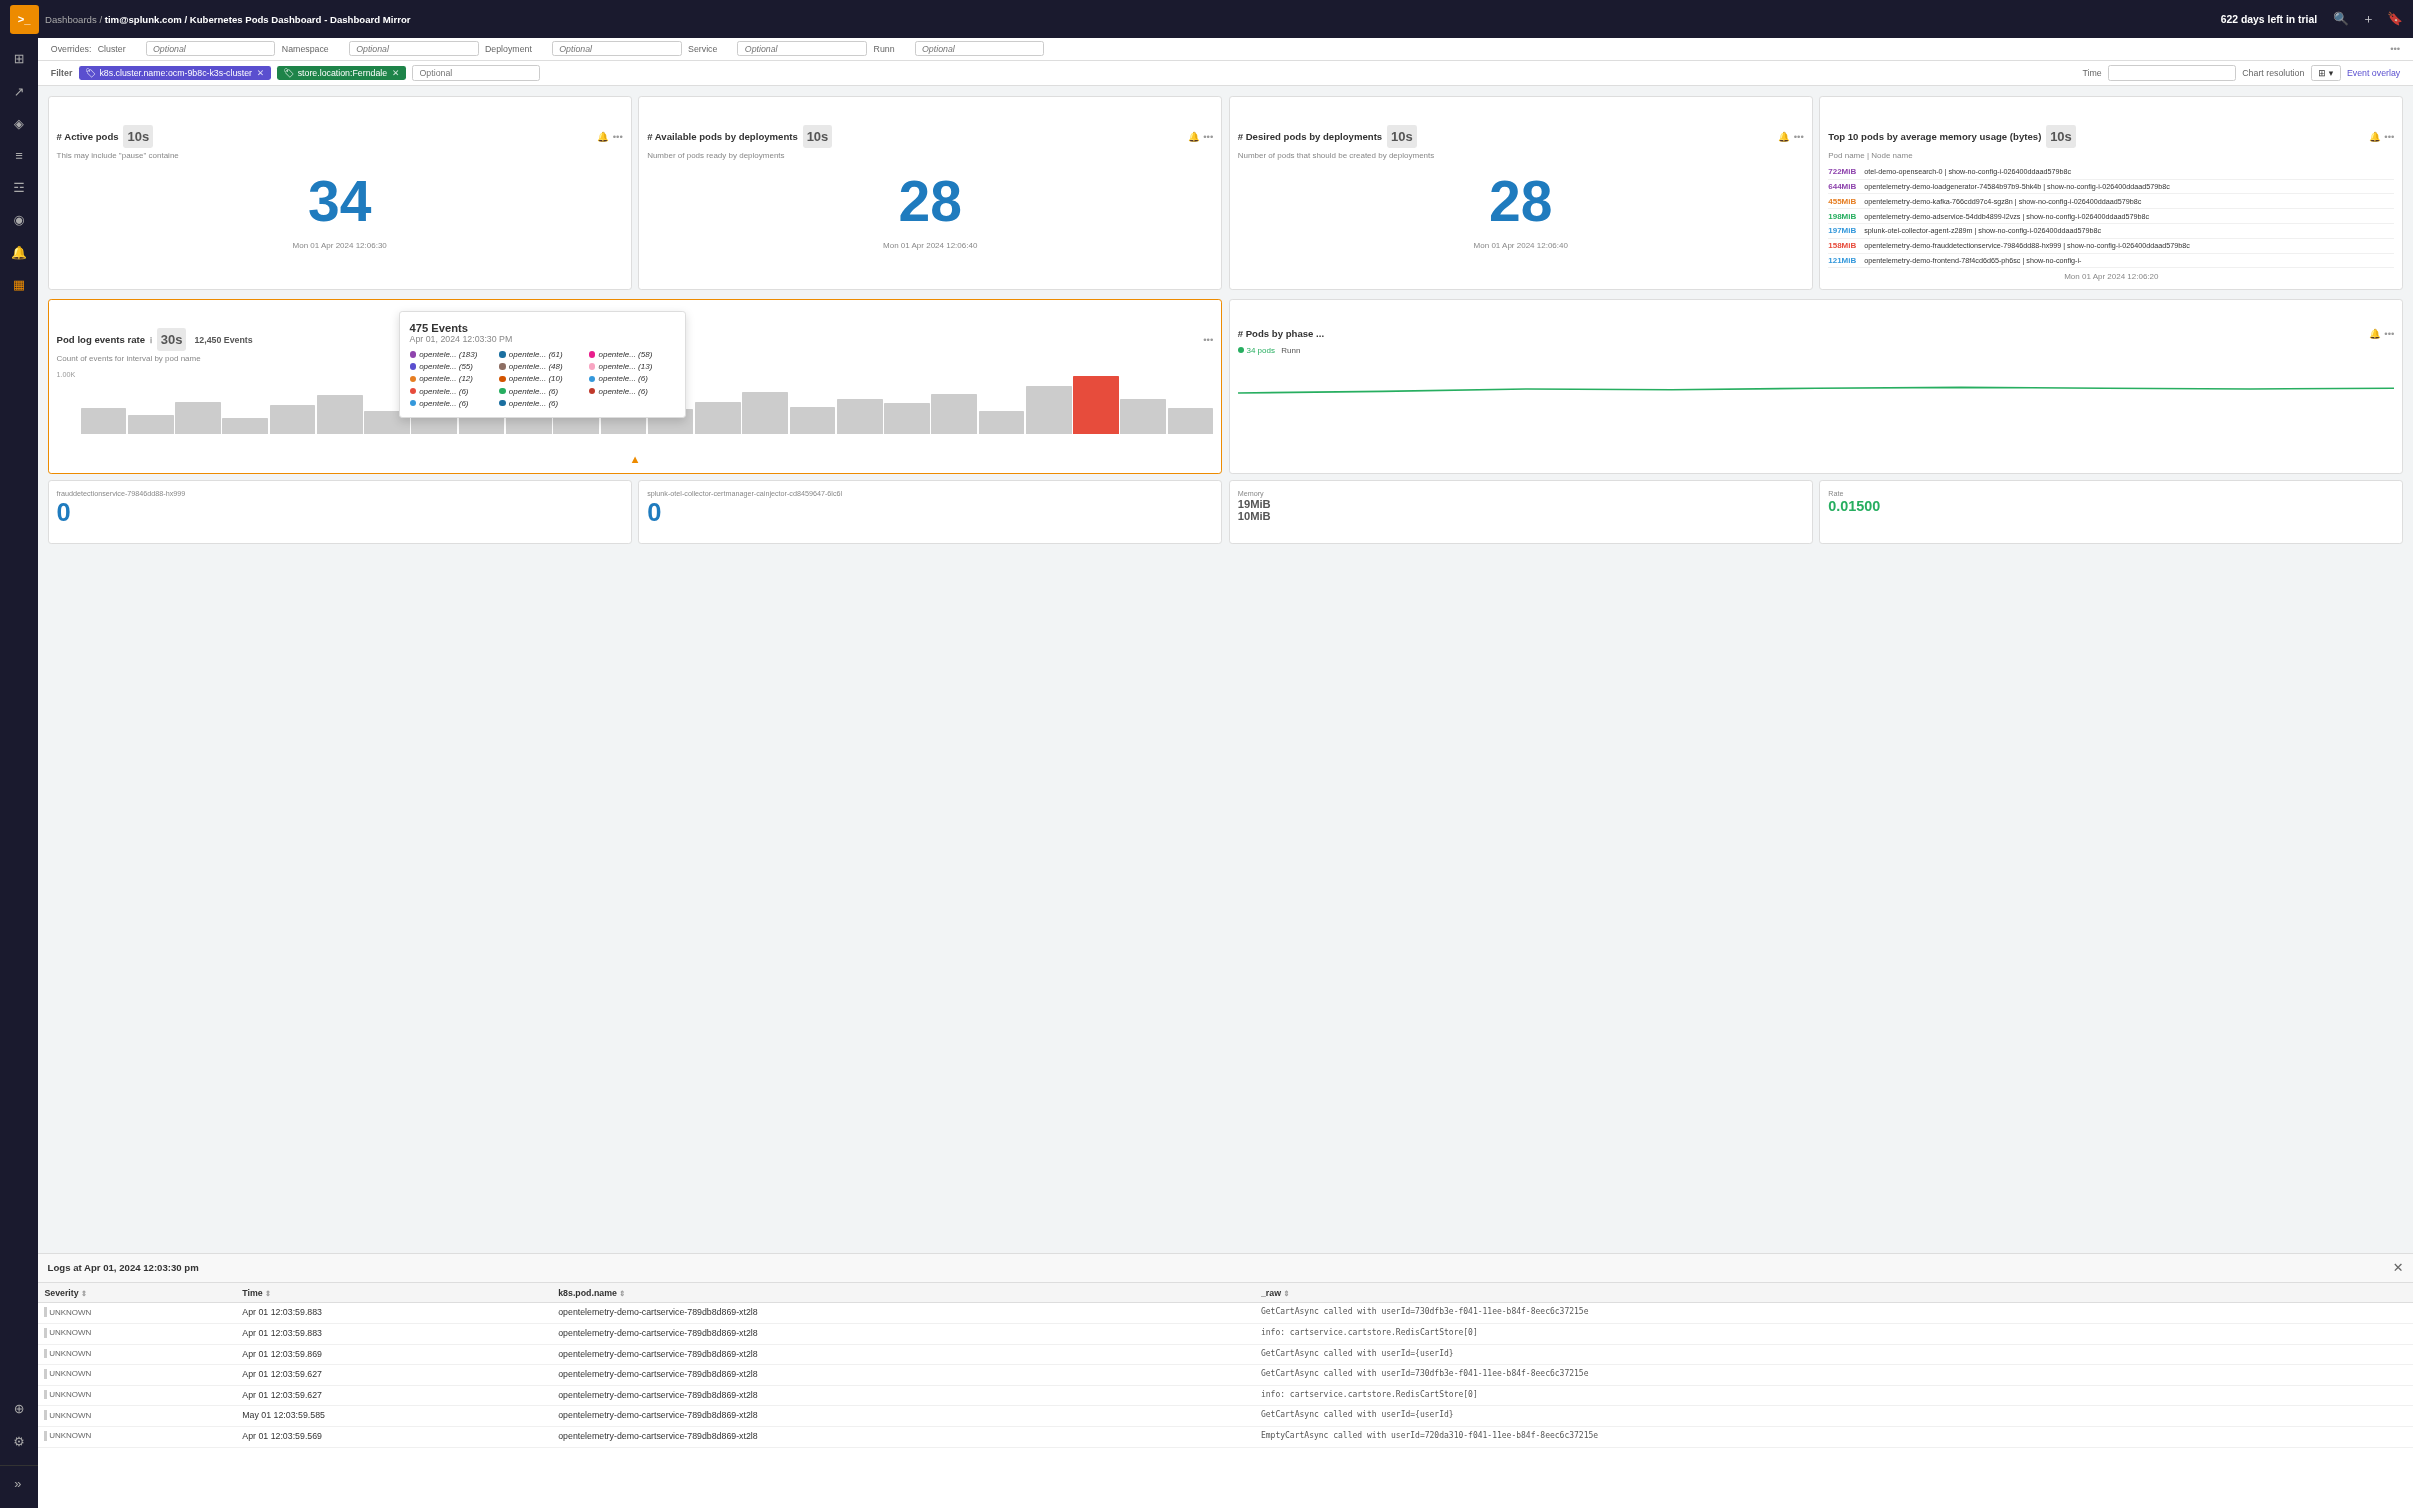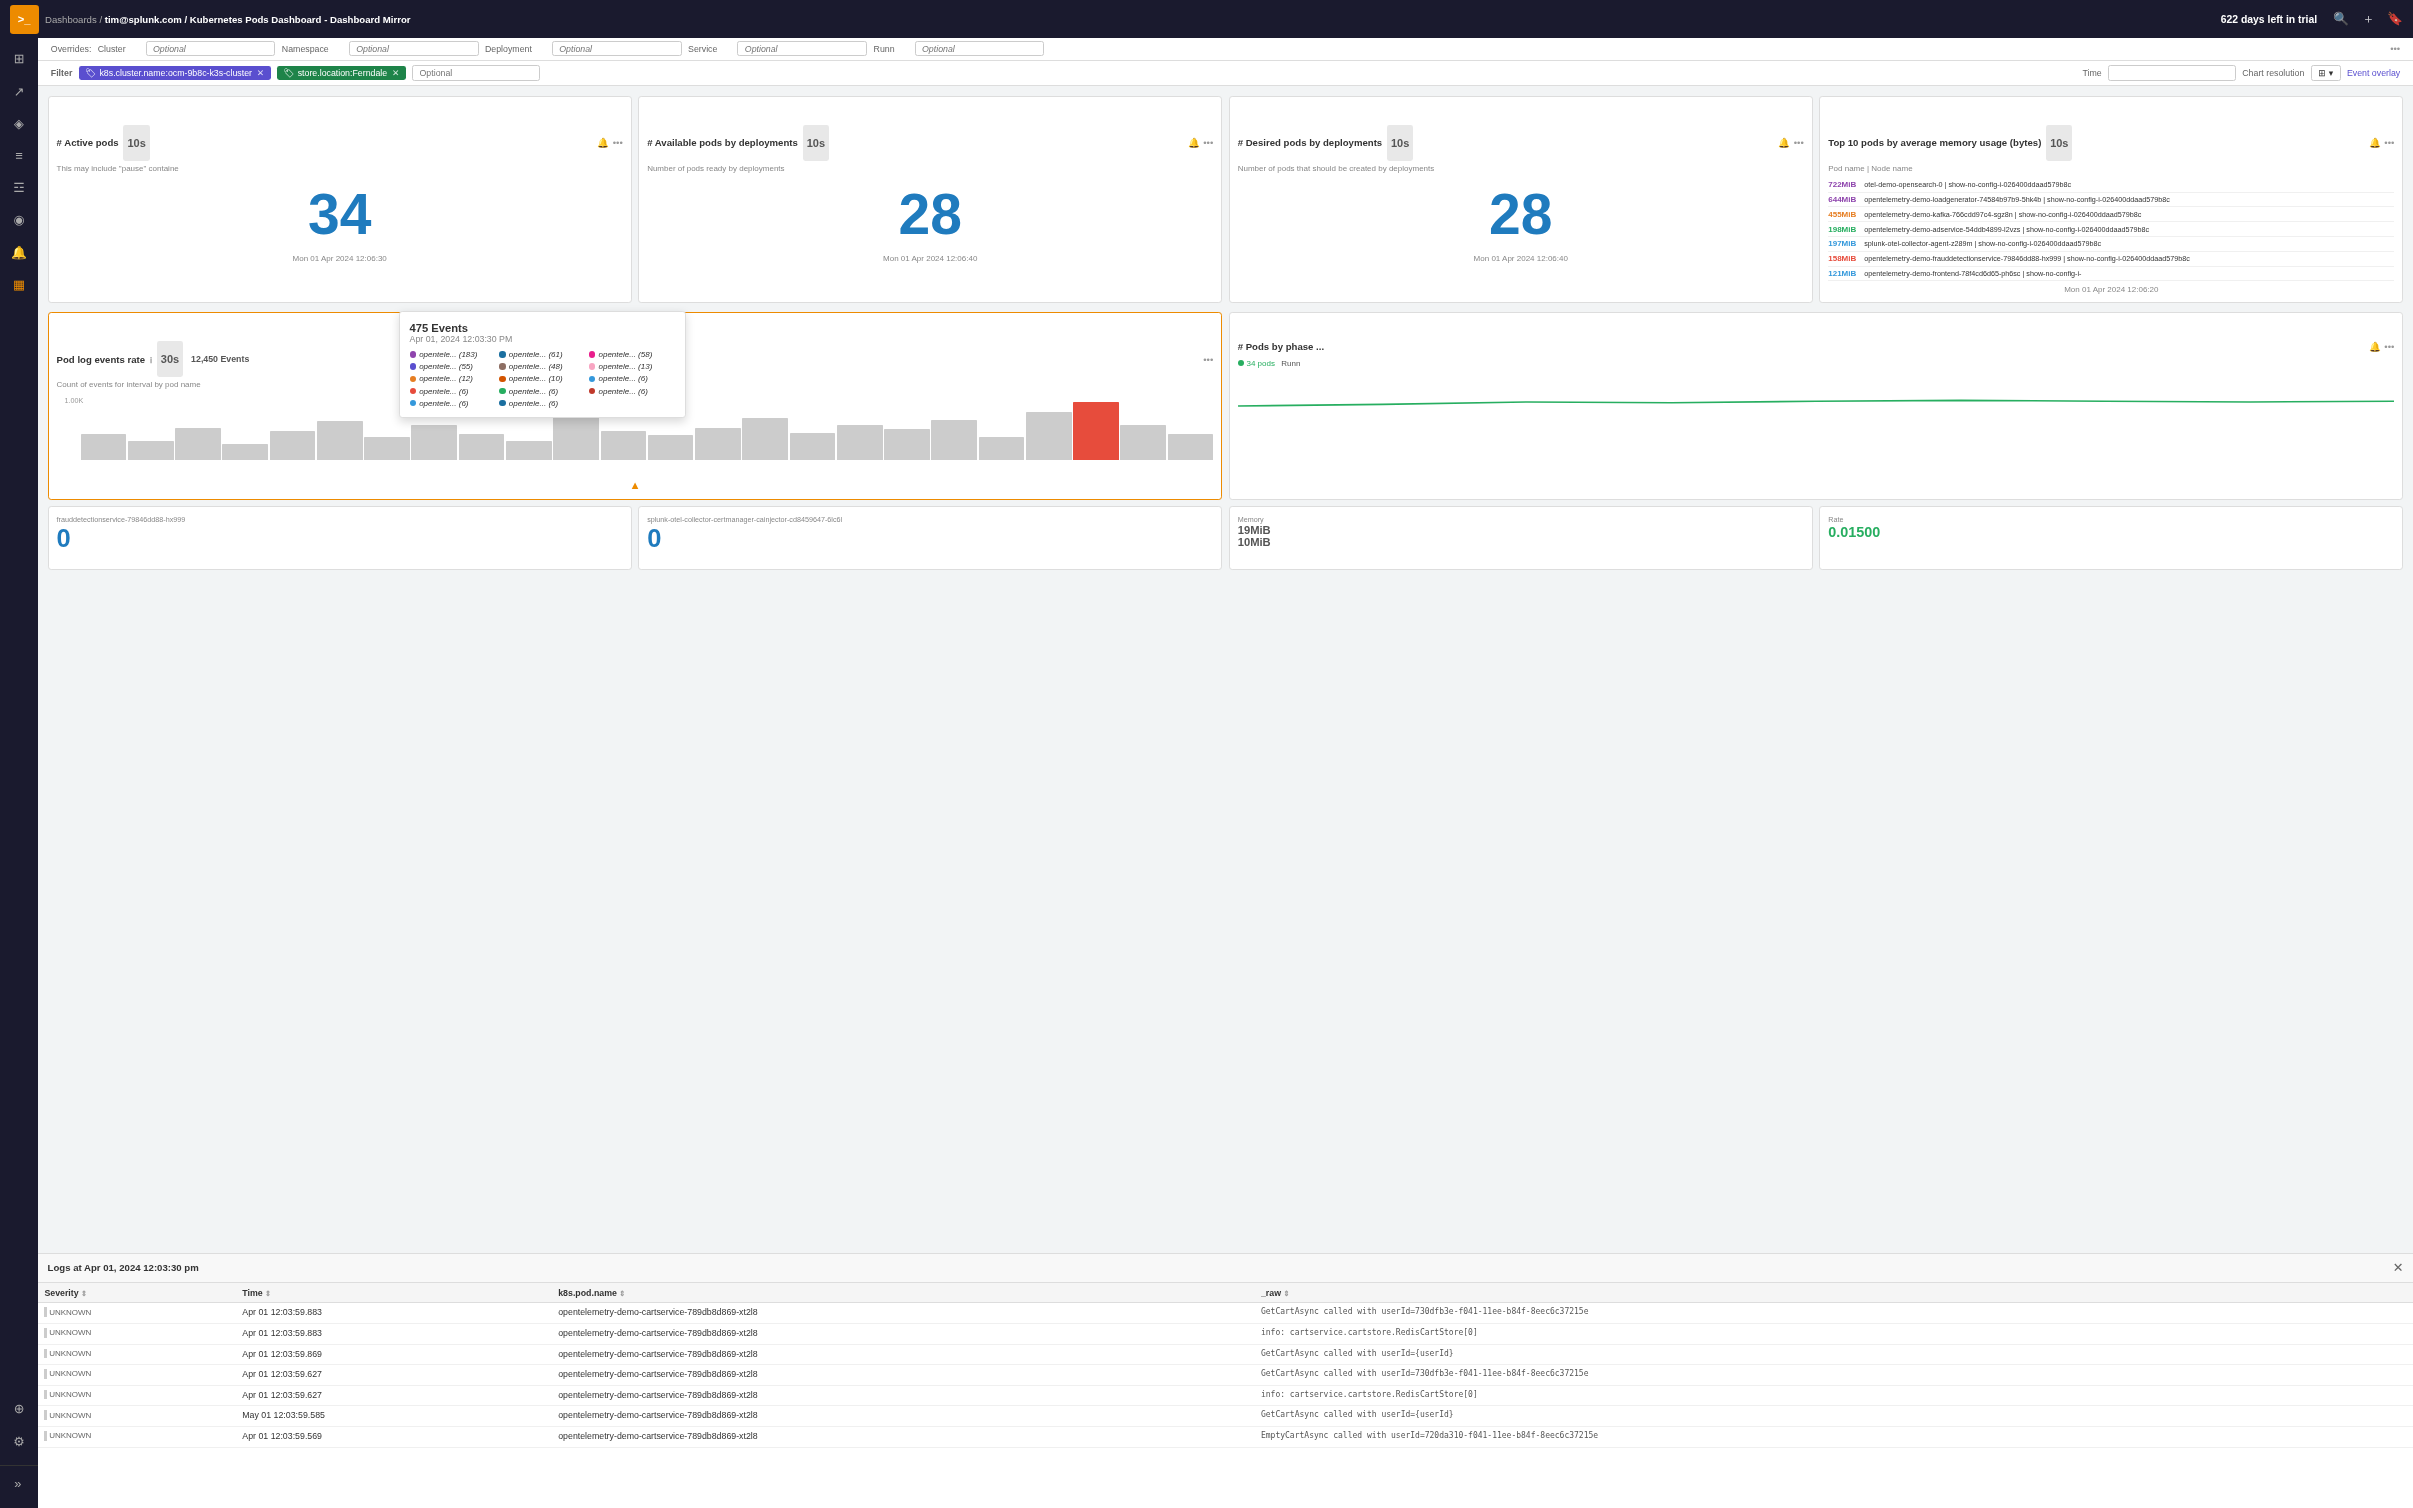--- a/index.html
+++ b/index.html
@@ -64,38 +64,38 @@
       border: 0.8px solid #ccc; border-radius: 2.4px; padding: 1.6px 6.4px; font-size: 8.8px; color: #999; min-width: 72px; font-style: italic;
     }
 
     
     .dashboard-grid { padding: 9.6px; display: grid; grid-template-columns: 1fr 1fr 1fr 1fr; gap: 6.4px; }
     .panel {
       background: white; border: 0.8px solid #ddd; border-radius: 3.2px; padding: 8px; min-height: 144px;
     }
     .panel-header { display: flex; align-items: center; justify-content: space-between; margin-bottom: 3.2px; margin-top: 20px; }
     .panel-title { font-size: 9.6px; font-weight: 600; color: #333; display: flex; align-items: center; gap: 4.8px; }
-    .panel-badge { background: #e8e8e8; border-radius: 2.4px; padding: 12px 4px; font-size: 11px; color: #555; }
+    .panel-badge { background: #e8e8e8; border-radius: 2.4px; padding: 4px 4px; font-size: 13px; color: #555; }
     .panel-icons { display: flex; gap: 3.2px; color: #999; font-size: 9.6px; }
     .panel-subtitle { font-size: 8px; color: #888; margin-bottom: 4.8px; }
     .big-number { font-size: 57px; font-weight: 600; color: #1f7bbe; text-align: center; line-height: 1; padding: 8px 0; }
     .panel-timestamp { font-size: 8px; color: #888; text-align: center; margin-top: 3.2px; }
 
     
     .dashboard-row2 { padding: 0 9.6px 6.4px; display: grid; grid-template-columns: 1fr 1fr; gap: 6.4px; }
     .panel-wide { background: white; border: 1.6px solid #ed8b00; border-radius: 3.2px; padding: 8px; min-height: 160px; position: relative; }
     .panel-wide-right { background: white; border: 0.8px solid #ddd; border-radius: 3.2px; padding: 8px; min-height: 160px; }
 
     
     .chart-area { position: relative; height: 80px; margin-top: 6.4px; }
     .chart-bars { display: flex; align-items: flex-end; gap: 1.6px; height: 64px; }
     .bar { background: #ccc; flex: 1; border-radius: 0.8px 0.8px 0 0; min-width: 3.2px; }
     .bar.highlight { background: #e74c3c; }
     .chart-axis { display: flex; justify-content: space-between; font-size: 7.2px; color: #999; margin-top: 1.6px; }
-    .chart-y-label { position: absolute; left: 8px; top: 0; font-size: 7.2px; color: #999; }
+    .chart-y-label { position: absolute; left: 0; top: 0; font-size: 7.2px; color: #999; }
 
     
     .memory-panel { background: white; border: 0.8px solid #ddd; border-radius: 3.2px; padding: 8px; grid-column: span 1; }
     .memory-row { display: flex; align-items: center; justify-content: space-between; padding: 2.4px 0; border-bottom: 0.8px solid #f0f0f0; font-size: 8px; }
     .memory-size { font-weight: 600; color: #5a4fcf; min-width: 36px; }
     .memory-size.orange { color: #e67e22; }
     .memory-size.green { color: #27ae60; }
     .memory-size.blue { color: #3498db; }
     .memory-size.red { color: #e74c3c; }
     .memory-name { color: #333; flex: 1; font-size: 7.2px; }

